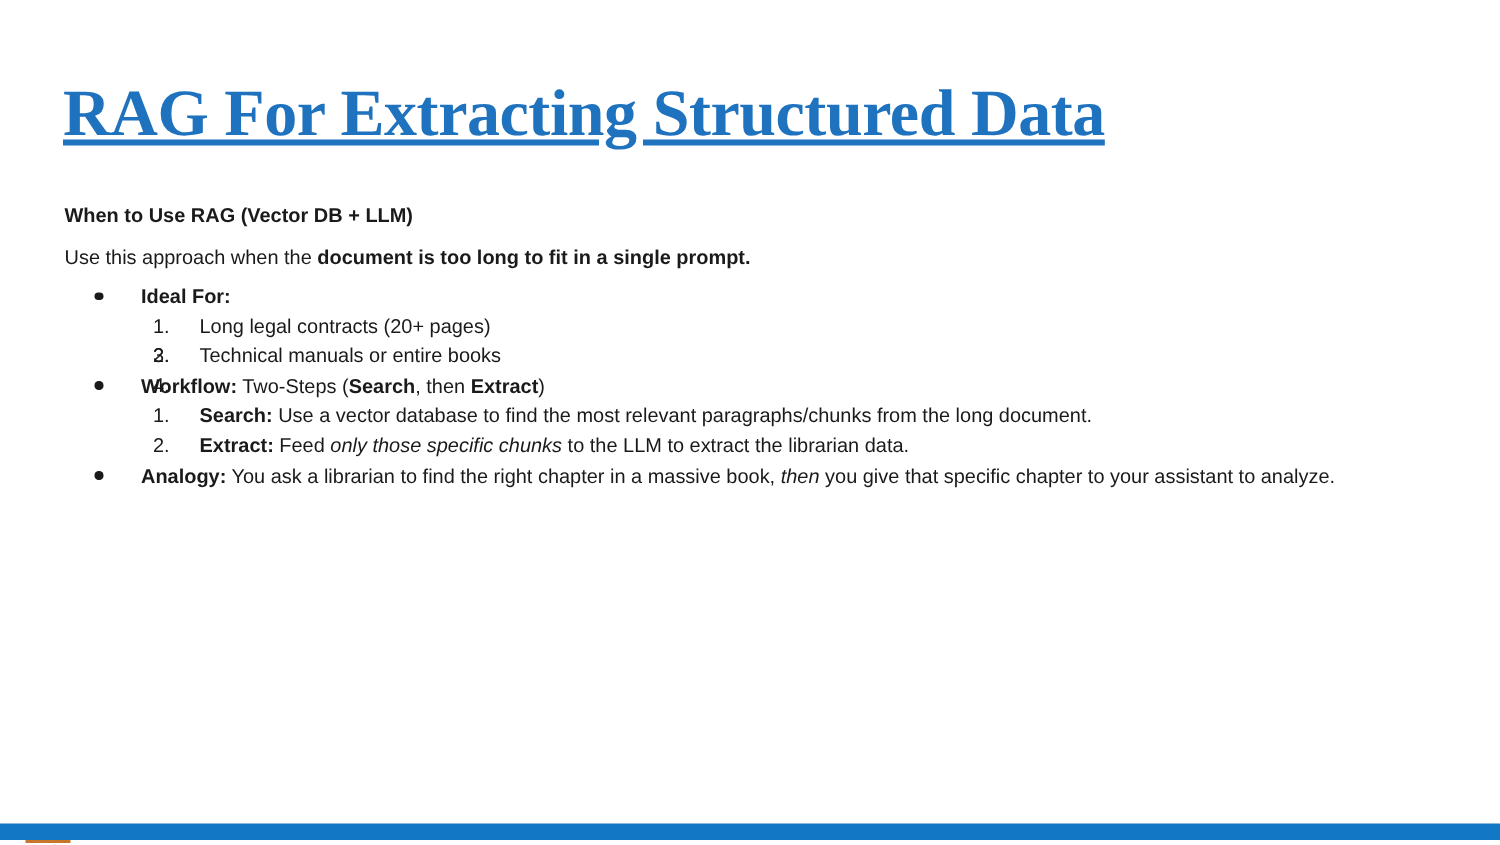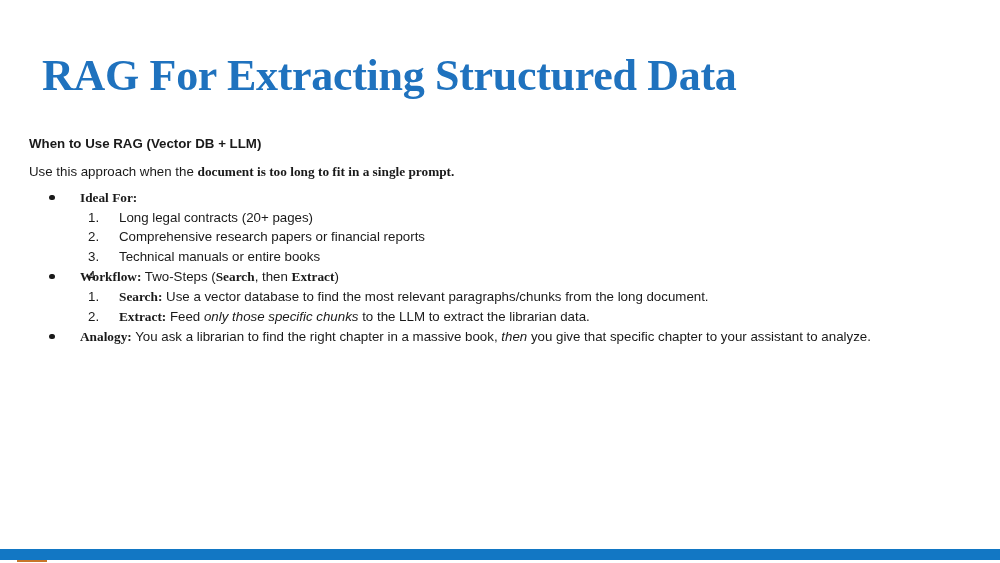--- a/index.html
+++ b/index.html
@@ -23,26 +23,27 @@
     position: absolute;
     left: 42px;
     top: 51px;
     font-family: "Liberation Serif", serif;
     font-weight: bold;
     font-size: 44px;
     line-height: 50px;
     letter-spacing: -0.3px;
     color: #1f72be;
     white-space: nowrap;
+    text-decoration: underline;
   }
 
   
   .body-block {
     position: absolute;
-    left: 29px;
+    left: 43px;
     top: 134px;
     width: 915px;
     font-size: 13.3px;
     line-height: 19px;
   }
 
   .lead-heading {
     font-weight: bold;
     font-size: 13.3px;
     line-height: 20px;
@@ -96,21 +97,21 @@
   }
   ol.sub-list > li.sub-item > .sub-num {
     position: absolute;
     left: 8px;
     top: 0;
     width: 22px;
     text-align: left;
     font-size: 13.3px;
   }
 
-  b, strong { font-weight: bold; font-family: Liberation Serif, serif; }
+  b, strong { font-weight: bold; }
   i, em { font-style: italic; }
 
   
   .logo {
     position: absolute;
     left: 17px;
     top: 550px;
     width: 32px;
     height: 22px;
     font-family: "DejaVu Sans", sans-serif;
@@ -163,21 +164,20 @@
       <li class="bullet-item">
         <span class="bullet-dot"></span>
         <b>Ideal For:</b>
         <ol class="sub-list">
           <li class="sub-item">
             <span class="sub-num">1.</span>
             <span>Long legal contracts (20+ pages)</span>
           </li>
           <li class="sub-item">
             <span class="sub-num">2.</span>
-            <span>Comprehensive research papers or financial reports</span>
           </li>
           <li class="sub-item">
             <span class="sub-num">3.</span>
             <span>Technical manuals or entire books</span>
           </li>
           <li class="sub-item">
             <span class="sub-num">4.</span>
           </li>
         </ol>
       </li>

